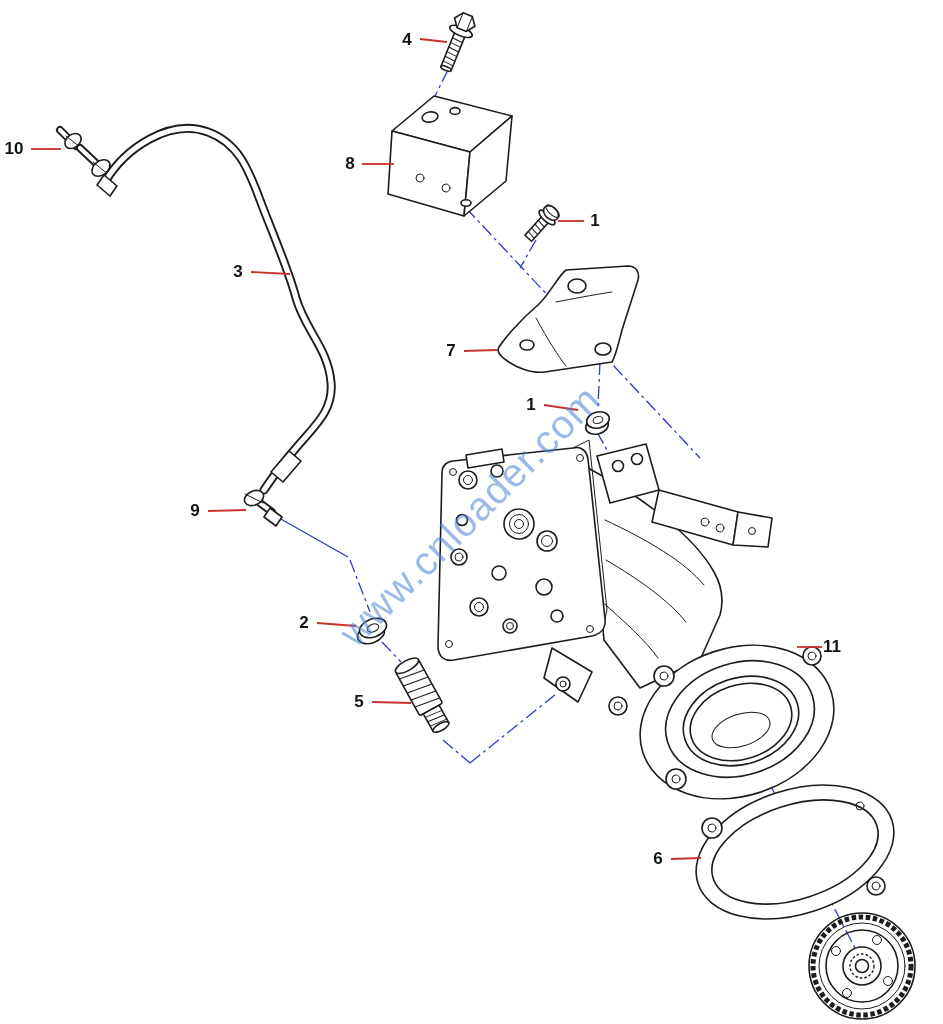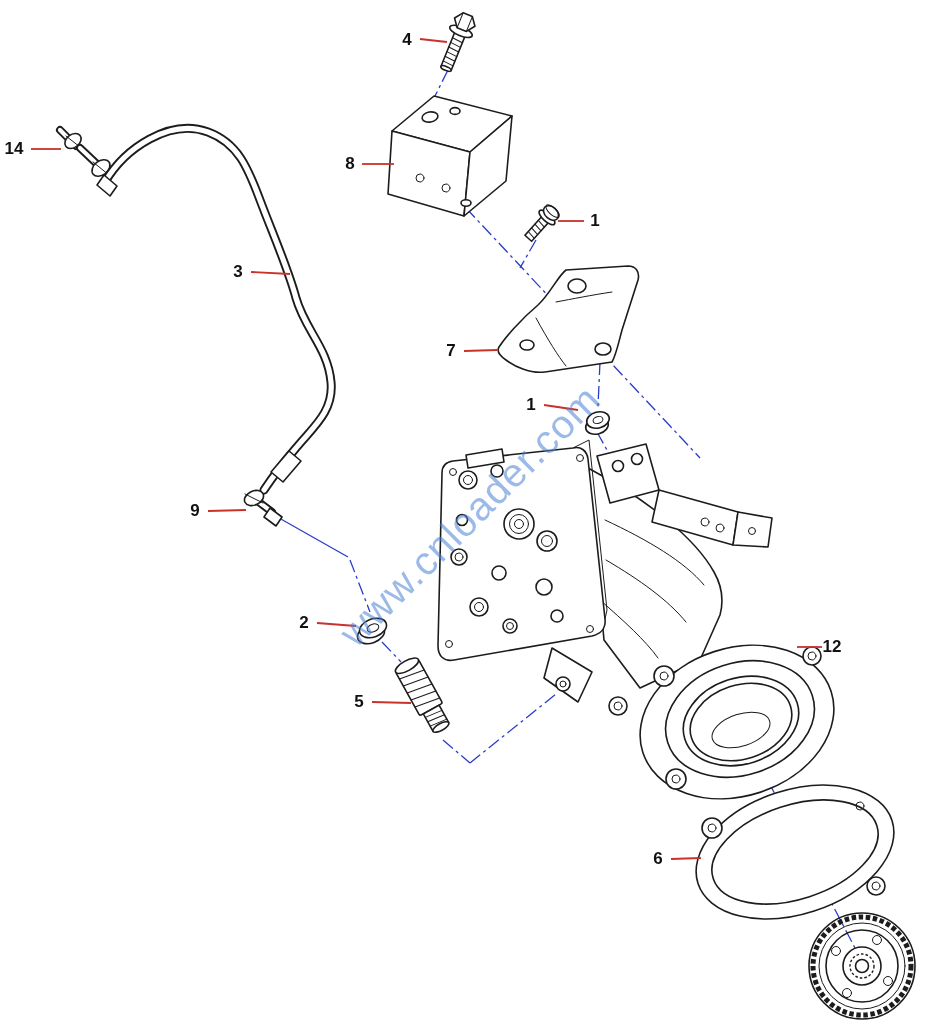--- a/index.html
+++ b/index.html
@@ -245,23 +245,23 @@
       <line class="ld" x1="372" y1="702" x2="411" y2="703"></line>
       <line class="ld" x1="797" y1="647" x2="822" y2="647"></line>
       <line class="ld" x1="671" y1="859" x2="701" y2="858"></line>
     </g>
   </svg>
 
   <div class="watermark">www.cnloader.com</div>
 
   <div class="callout" style="left:407px;top:39px">4</div>
   <div class="callout" style="left:350px;top:163px">8</div>
-  <div class="callout" style="left:14px;top:148px">14</div>
+  <div class="callout" style="left:14px;top:148px">10</div>
   <div class="callout" style="left:238px;top:271px">3</div>
   <div class="callout" style="left:595px;top:220px">1</div>
   <div class="callout" style="left:451px;top:350px">7</div>
   <div class="callout" style="left:531px;top:404px">1</div>
   <div class="callout" style="left:195px;top:510px">9</div>
   <div class="callout" style="left:304px;top:622px">2</div>
   <div class="callout" style="left:359px;top:701px">5</div>
-  <div class="callout" style="left:832px;top:646px">12</div>
+  <div class="callout" style="left:832px;top:646px">11</div>
   <div class="callout" style="left:658px;top:858px">6</div>
 </div>
 
 </body></html>

